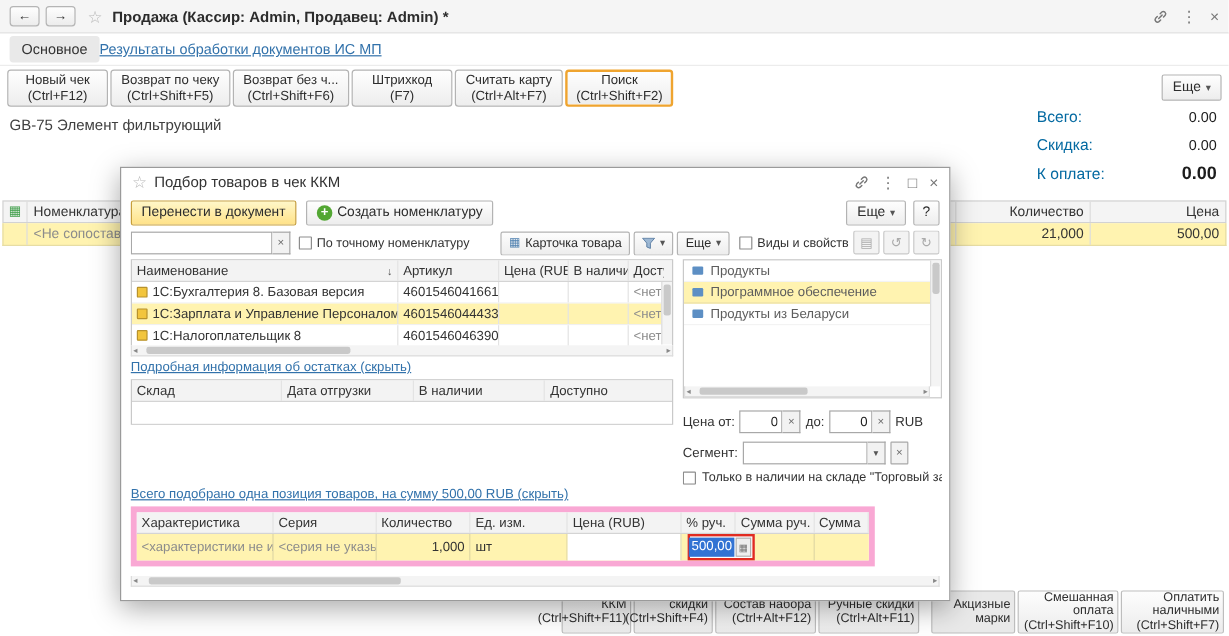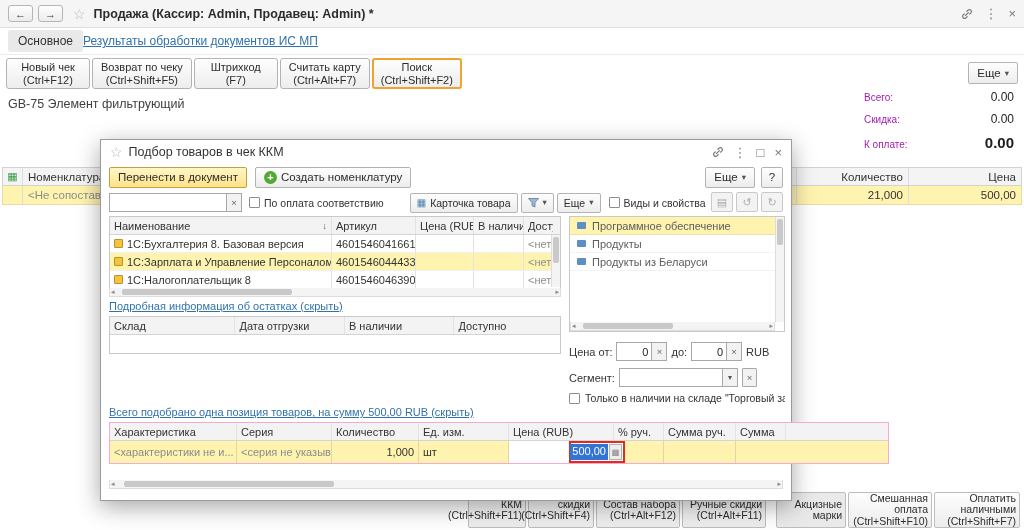--- a/index.html
+++ b/index.html
@@ -25,21 +25,21 @@
 .cmdbtn.highlight{border:2px solid #efa42f;padding:0 7px}
 .btn{border:1px solid #b3b3b3;border-radius:2px;background:linear-gradient(#fefefe,#ededed);display:inline-flex;align-items:center;gap:4px;font-size:11.5px;color:#2d2d2d;padding:0 8px;height:21px;white-space:nowrap}
 .more-top{position:absolute;right:6px;top:62px;height:22px;z-index:2}
 .caret{font-size:8.5px;color:#555;line-height:1}
 
 .caption{position:absolute;left:8px;top:97px;font-size:12.5px;color:#404040;z-index:1}
 
 
 .totals{position:absolute;right:10px;top:90px;width:150px;z-index:1}
 .trow{display:flex;justify-content:space-between;align-items:baseline;margin-bottom:8px}
-.tlabel{color:#a21caf;font-size:10px}
+.tlabel{color:#0369a1;font-size:13px}
 .tvalue{color:#1d1d1d;font-size:12px}
 .trow.due .tvalue{font-weight:bold;font-size:15px}
 
 
 .maingrid{position:absolute;left:2px;top:167px;right:2px;z-index:1}
 .mg-header{display:flex;height:19px;background:#f4f4f4;border:1px solid #d2d2d2;font-size:11.5px;color:#333;align-items:stretch}
 .mg-row{display:flex;height:19px;background:#fff3b0;border:1px solid #e7dda4;border-top:none;align-items:stretch;font-size:11.5px}
 .mgc{display:flex;align-items:center;padding:0 5px;border-right:1px solid #dcdcdc;overflow:hidden;white-space:nowrap}
 .mg-marker{width:20px;justify-content:center}
 .mg-name{flex:1}
@@ -107,21 +107,21 @@
 
 .pricerow{position:absolute;left:468px;top:202px;display:flex;align-items:center;gap:4px;font-size:11px;color:#333}
 .num{text-align:right}
 .segrow{position:absolute;left:468px;top:228px;display:flex;align-items:center;gap:4px;font-size:11px;color:#333}
 .combo-caret{width:15px;height:19px;border:1px solid #a8a8a8;border-left:none;background:#f2f2f2;display:inline-flex;align-items:center;justify-content:center;font-size:8px;color:#555;flex:none}
 .solo-x{border-left:1px solid #a8a8a8;border-radius:1px}
 .cbrow{position:absolute;left:468px;top:252px;display:flex;align-items:center;gap:5px;font-size:10.5px;color:#333;width:216px;white-space:nowrap;overflow:hidden}
 .summary-link{position:absolute;left:8px;top:266px;font-size:11px}
 
 
-.ktable{position:absolute;left:8px;top:282px;width:780px;border:1px solid #f9a8d4}
+.ktable{position:absolute;left:8px;top:282px;width:620px;border:5px solid #f9a8d4}
 .kt-h{display:flex;height:18px;background:#f3f3f3;border-bottom:1px solid #d4d4d4;font-size:11px;color:#333;align-items:stretch}
 .kt-r{display:flex;height:22px;background:#fff3b0;font-size:11px;align-items:stretch;position:relative}
 .kc{display:flex;align-items:center;padding:0 4px;border-right:1px solid #e0d8a4;overflow:hidden;white-space:nowrap}
 .kt-h .kc{border-right:1px solid #e3e3e3}
 .k1{width:127px}.k2{width:95px}.k3{width:87px;justify-content:flex-end}.k4{width:90px}.k5{width:105px;background:#fff}.k6{width:50px}.k7{width:72px}.k8{width:50px;border-right:none}
 .kt-h .k3{justify-content:flex-start}.kt-h .k5{background:transparent}
 .redbox{position:absolute;left:459px;top:0;width:56px;height:22px;border:2px solid #e02b20;background:#fff;display:flex;align-items:center;justify-content:flex-end;gap:1px;padding:0 1px;z-index:2}
 .sel-val{background:#3273d3;color:#fff;font-size:11px;padding:1px 2px;line-height:1.2}
 .mini-btn{width:13px;height:16px;border:1px solid #b3b3b3;background:#eee;display:inline-flex;align-items:center;justify-content:center;font-size:8px;color:#777;flex:none}
 
@@ -158,20 +158,24 @@
   </div>
 
   <div class="cmdbar">
     <button class="cmdbtn">
       <span>Новый чек</span>
       <span>(Ctrl+F12)</span>
     </button>
     <button class="cmdbtn">
       <span>Возврат по чеку</span>
       <span>(Ctrl+Shift+F5)</span>
+    </button>
+    <button class="cmdbtn">
+      <span>Возврат без ч...</span>
+      <span>(Ctrl+Shift+F6)</span>
     </button>
     <button class="cmdbtn">
       <span>Штрихкод</span>
       <span>(F7)</span>
     </button>
     <button class="cmdbtn">
       <span>Считать карту</span>
       <span>(Ctrl+Alt+F7)</span>
     </button>
     <button class="cmdbtn highlight">
@@ -285,21 +289,21 @@
           <span>?</span>
         </button>
       </span>
     </div>
 
     <div class="dlg-filter">
       <input class="tinput" style="width: 118px;">
       <button class="xbtn">×</button>
       <span style="width:7px;flex:none"></span>
       <span class="cb"></span>
-      <span style="margin-left:4px">По оплата соответствию</span>
+      <span style="margin-left:4px">По точному номенклатуру</span>
       <span style="width:26px;flex:none"></span>
       <button class="sbtn">
         <span class="blue-ico">▦</span>
         <span>Карточка товара</span>
       </button>
       <span style="width:3px;flex:none"></span>
       <button class="sbtn">
         <svg width="11" height="10" viewBox="0 0 11 10">
             <path d="M0.5 0.5 h10 L7 4.6 v4.4 l-3 -1.2 V4.6 Z" fill="#9db8d4" stroke="#5b7da3" stroke-width="0.8"></path>
           </svg>
@@ -379,27 +383,27 @@
       <div class="pt-h">
         <span class="pc sc-1">Склад</span>
         <span class="pc sc-2">Дата отгрузки</span>
         <span class="pc sc-3">В наличии</span>
         <span class="pc sc-4">Доступно</span>
       </div>
       <div class="st-empty"></div>
     </div>
 
     <div class="tree">
+      <div class="titem">
+        <span class="tree-ico"></span>
+        <span>Продукты</span>
+      </div>
       <div class="titem sel">
         <span class="tree-ico"></span>
         <span>Программное обеспечение</span>
-      </div>
-      <div class="titem">
-        <span class="tree-ico"></span>
-        <span>Продукты</span>
       </div>
       <div class="titem">
         <span class="tree-ico"></span>
         <span>Продукты из Беларуси</span>
       </div>
       <div class="tree-vscroll">
           <span class="vthumb"></span>
         </div>
       <div class="hscroll tree-hscroll">
         <span>◂</span>

